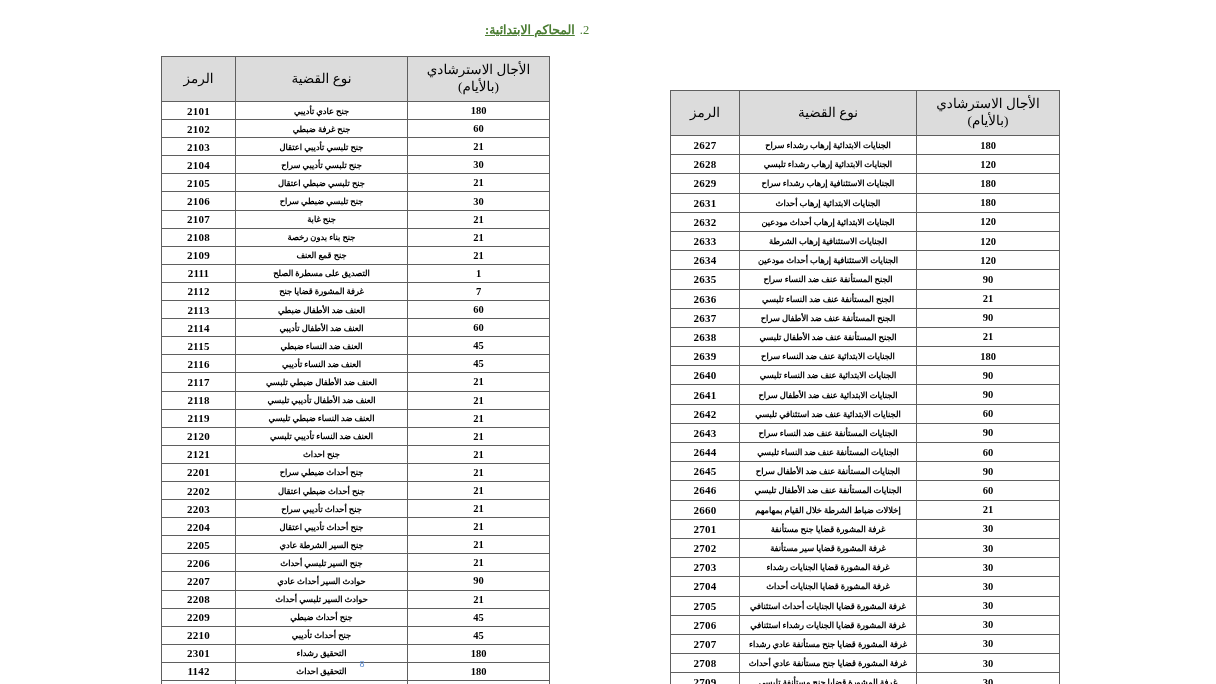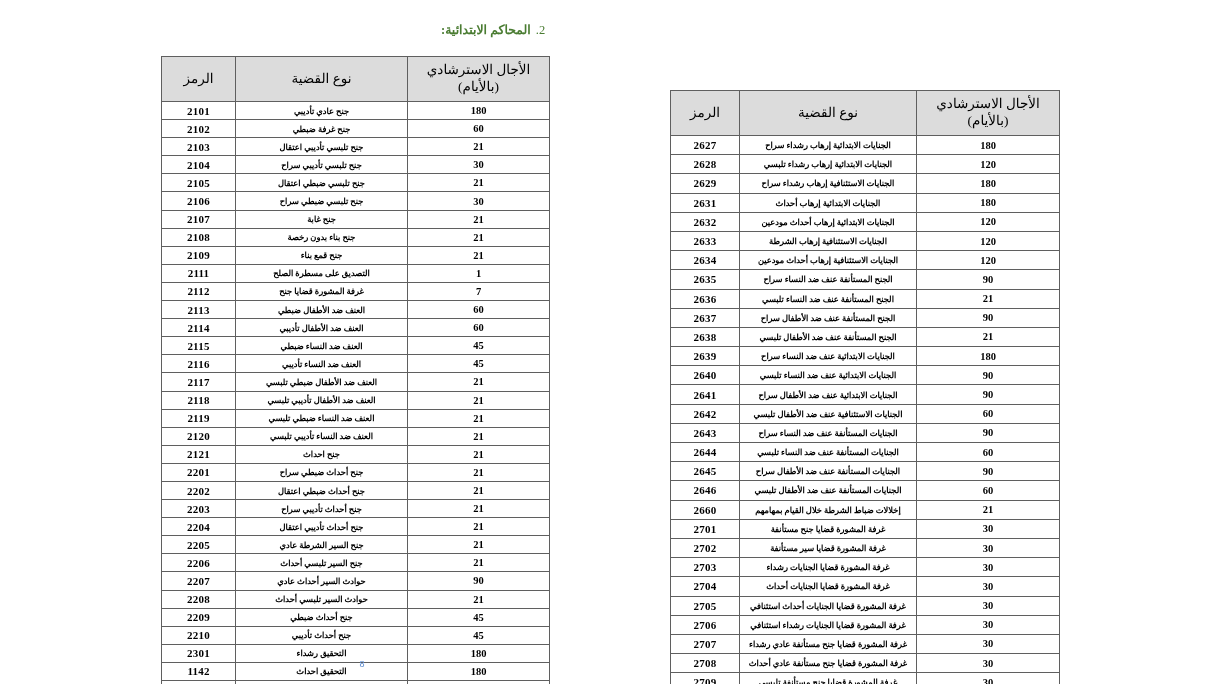--- a/index.html
+++ b/index.html
@@ -26,20 +26,22 @@
     font-weight: bold;
     color: #4a7c32;
     white-space: nowrap;
   }
   .doc-heading .num {
     color: #4a7c32;
     font-weight: normal;
     margin-left: 5px;
   }
   .doc-heading .txt {
+    text-decoration: underline;
+    margin-left: 44px;
   }
 
   
   .tbl {
     position: absolute;
     border-collapse: collapse;
     direction: rtl;
     table-layout: fixed;
     background: #fff;
   }
@@ -173,21 +175,21 @@
         <td class="kind">جنح غابة</td>
         <td class="code">2107</td>
       </tr>
       <tr>
         <td class="days">21</td>
         <td class="kind">جنح بناء بدون رخصة</td>
         <td class="code">2108</td>
       </tr>
       <tr>
         <td class="days">21</td>
-        <td class="kind">جنح قمع بناء</td>
+        <td class="kind">جنح قمع العنف</td>
         <td class="code">2109</td>
       </tr>
       <tr>
         <td class="days">1</td>
         <td class="kind">التصديق على مسطرة الصلح</td>
         <td class="code">2111</td>
       </tr>
       <tr>
         <td class="days">7</td>
         <td class="kind">غرفة المشورة قضايا جنح</td>
@@ -388,21 +390,21 @@
         <td class="kind">الجنايات الابتدائية عنف ضد النساء تلبسي</td>
         <td class="code">2640</td>
       </tr>
       <tr>
         <td class="days">90</td>
         <td class="kind">الجنايات الابتدائية عنف ضد الأطفال سراح</td>
         <td class="code">2641</td>
       </tr>
       <tr>
         <td class="days">60</td>
-        <td class="kind">الجنايات الاستئنافية عنف ضد الأطفال تلبسي</td>
+        <td class="kind">الجنايات الابتدائية عنف ضد استئنافي تلبسي</td>
         <td class="code">2642</td>
       </tr>
       <tr>
         <td class="days">90</td>
         <td class="kind">الجنايات المستأنفة عنف ضد النساء سراح</td>
         <td class="code">2643</td>
       </tr>
       <tr>
         <td class="days">60</td>
         <td class="kind">الجنايات المستأنفة عنف ضد النساء تلبسي</td>

